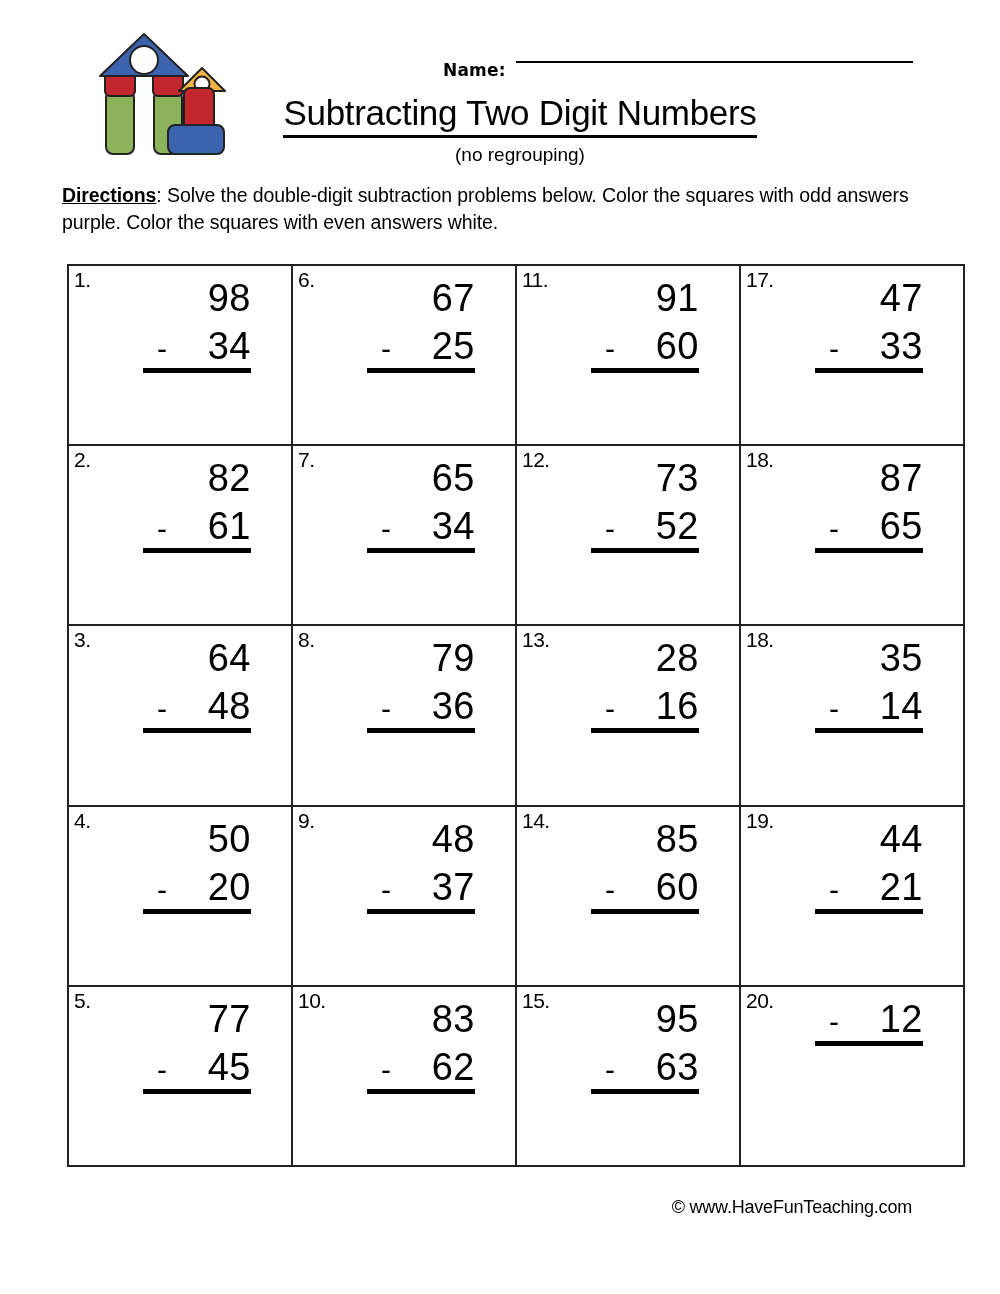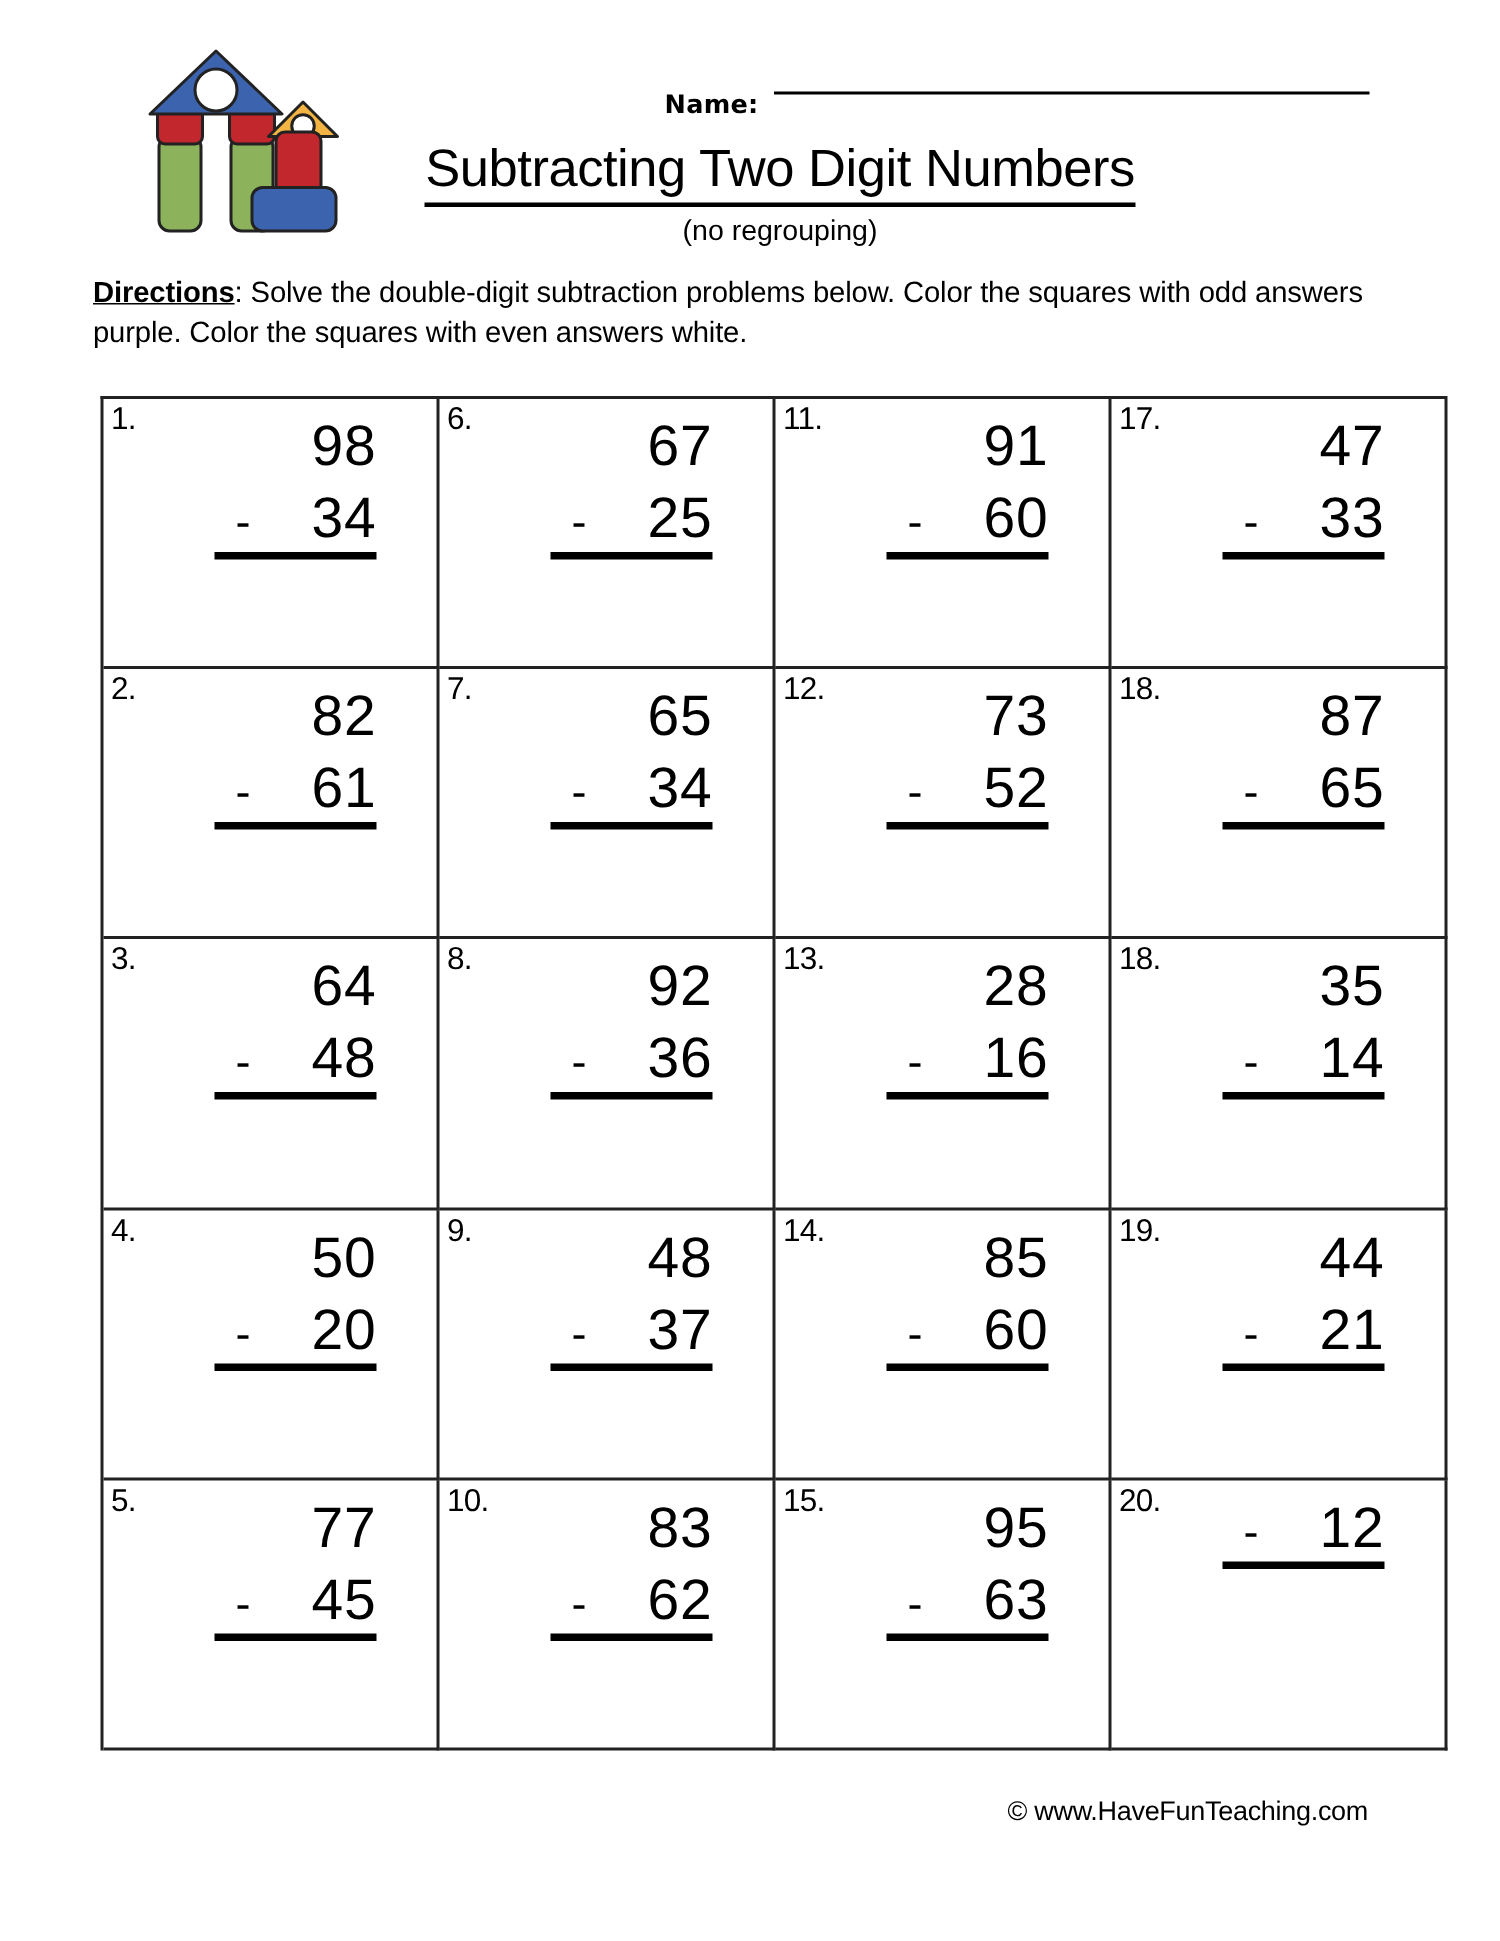--- a/index.html
+++ b/index.html
@@ -342,21 +342,21 @@
           <span class="operand">48</span>
         </div>
         <div class="answer-rule"></div>
         <div class="answer-value"></div>
       </div>
     </div>
     <div class="cell">
       <span class="cell-number">8.</span>
       <div class="problem">
         <div class="minuend-row">
-          <span class="operand">92</span>
+          <span class="operand">79</span>
         </div>
         <div class="subtrahend-row">
           <span class="minus-sign">-</span>
           <span class="operand">36</span>
         </div>
         <div class="answer-rule"></div>
         <div class="answer-value"></div>
       </div>
     </div>
     <div class="cell">

